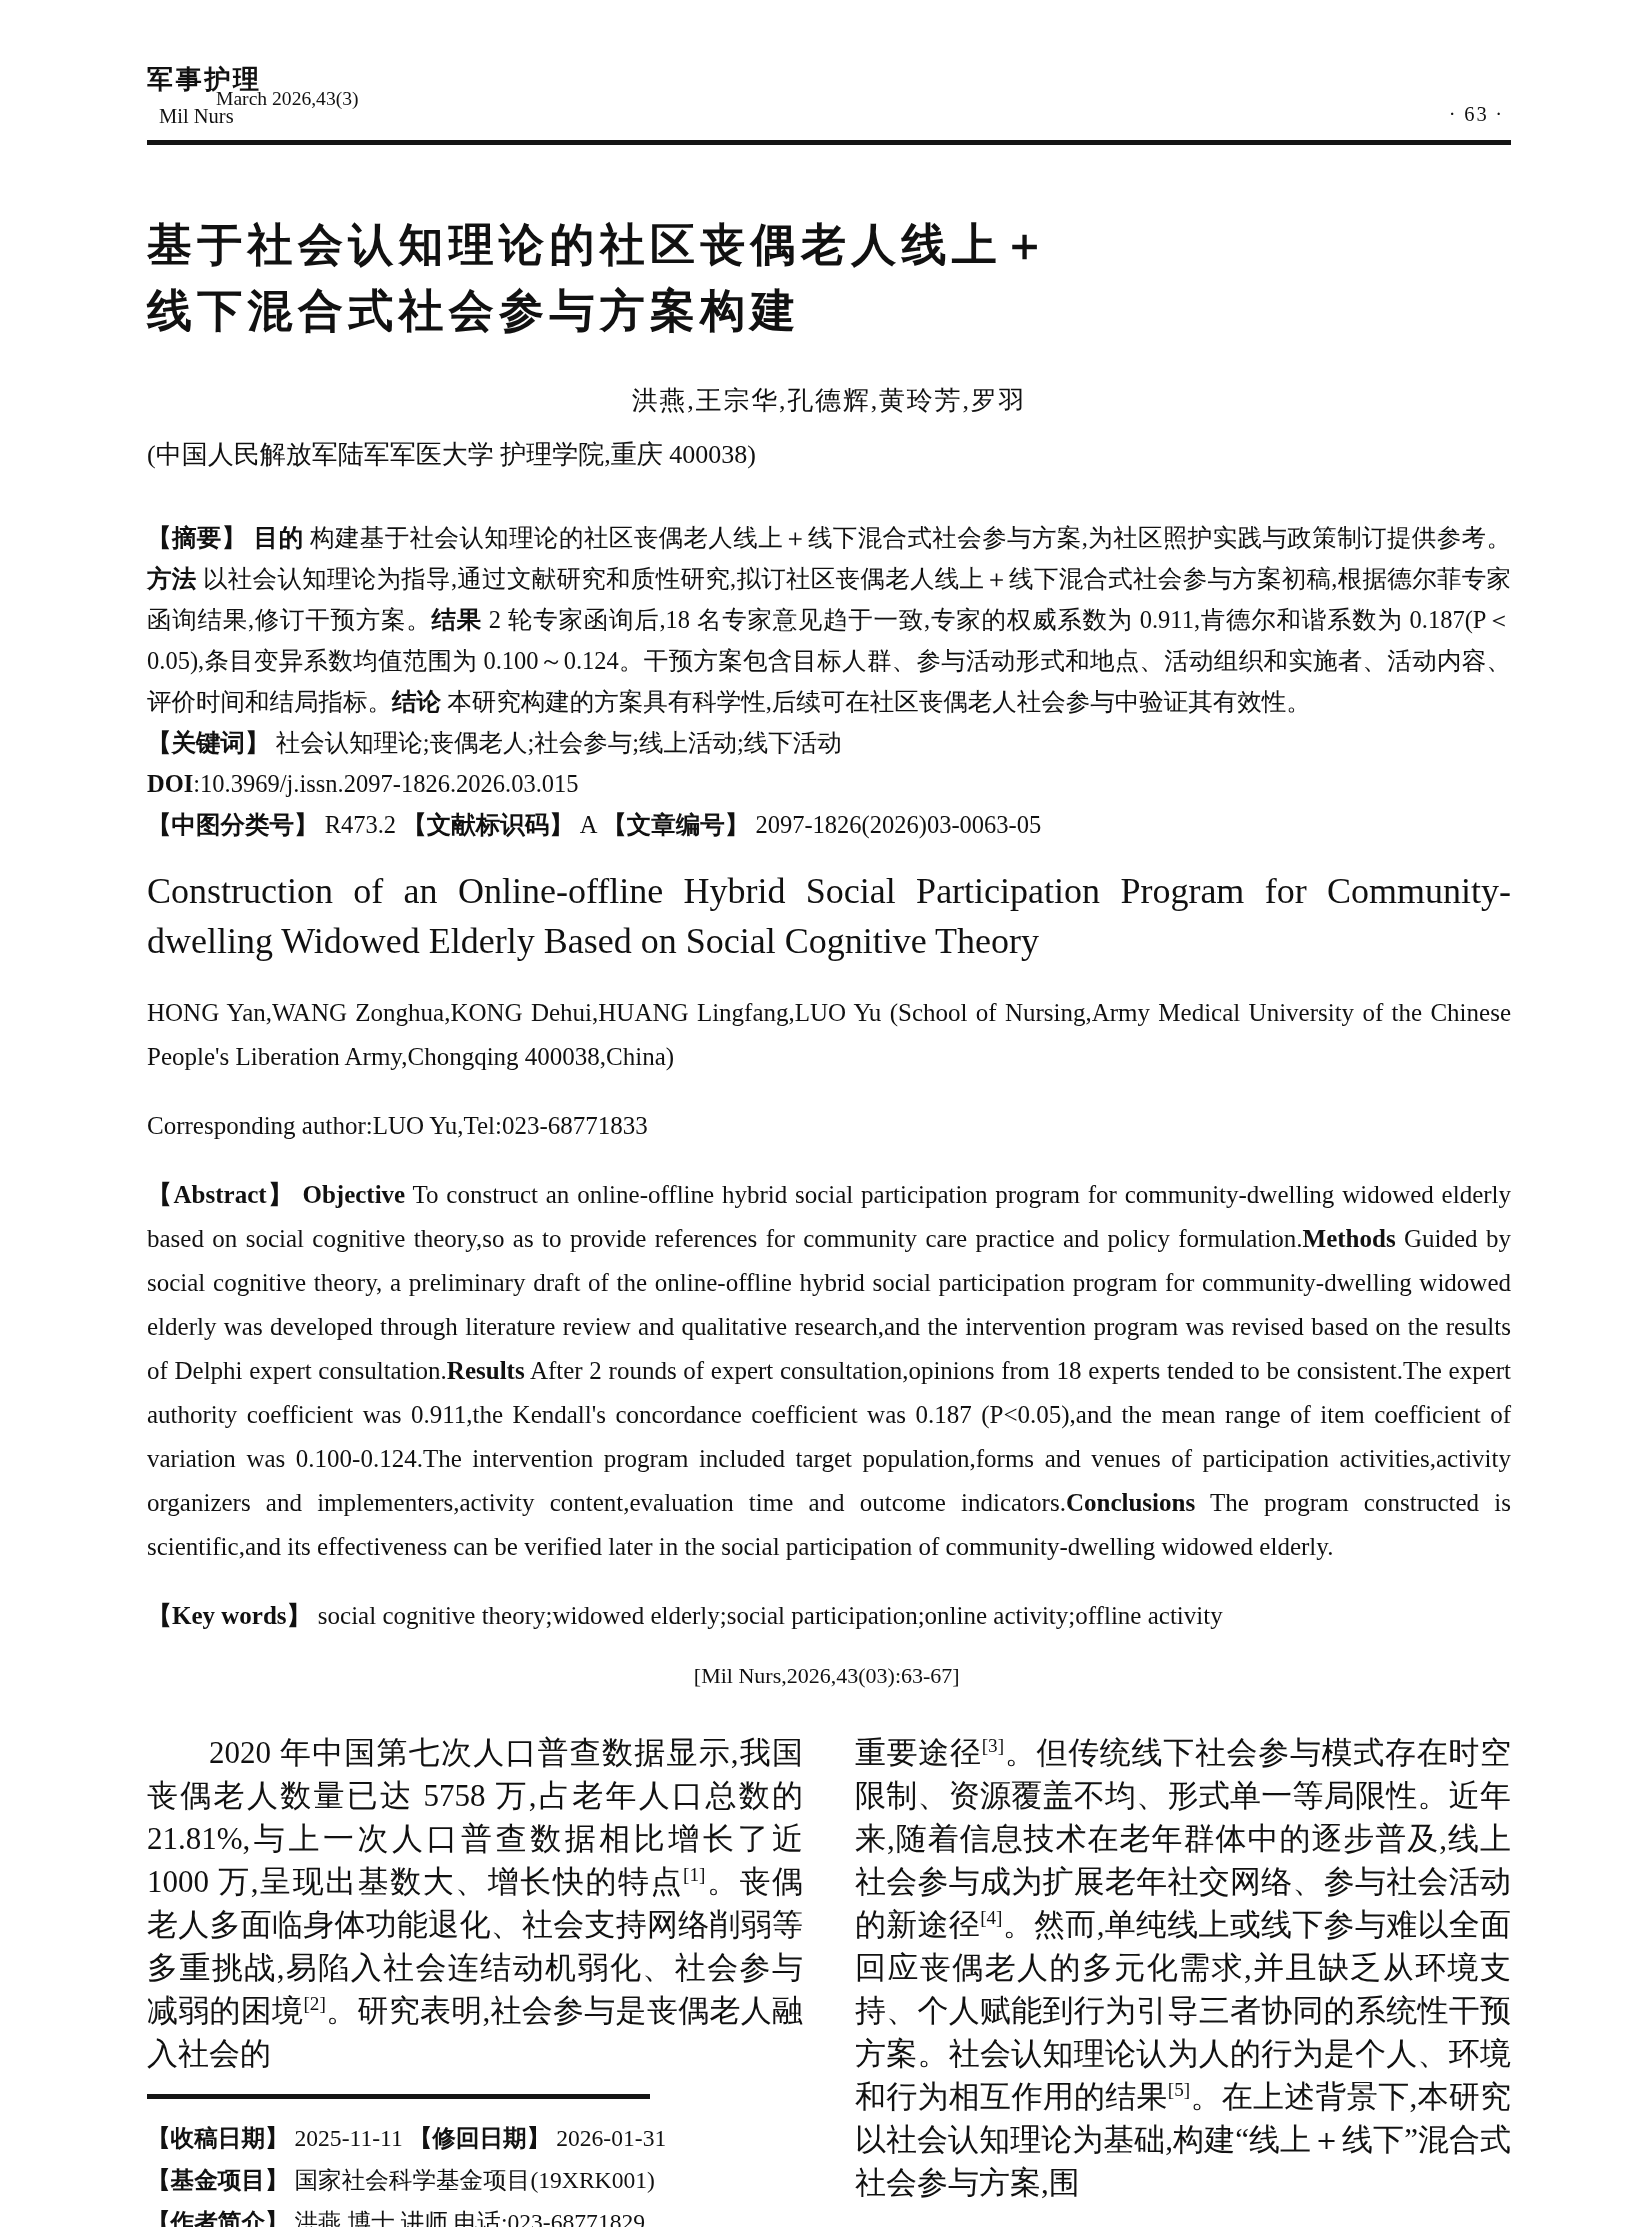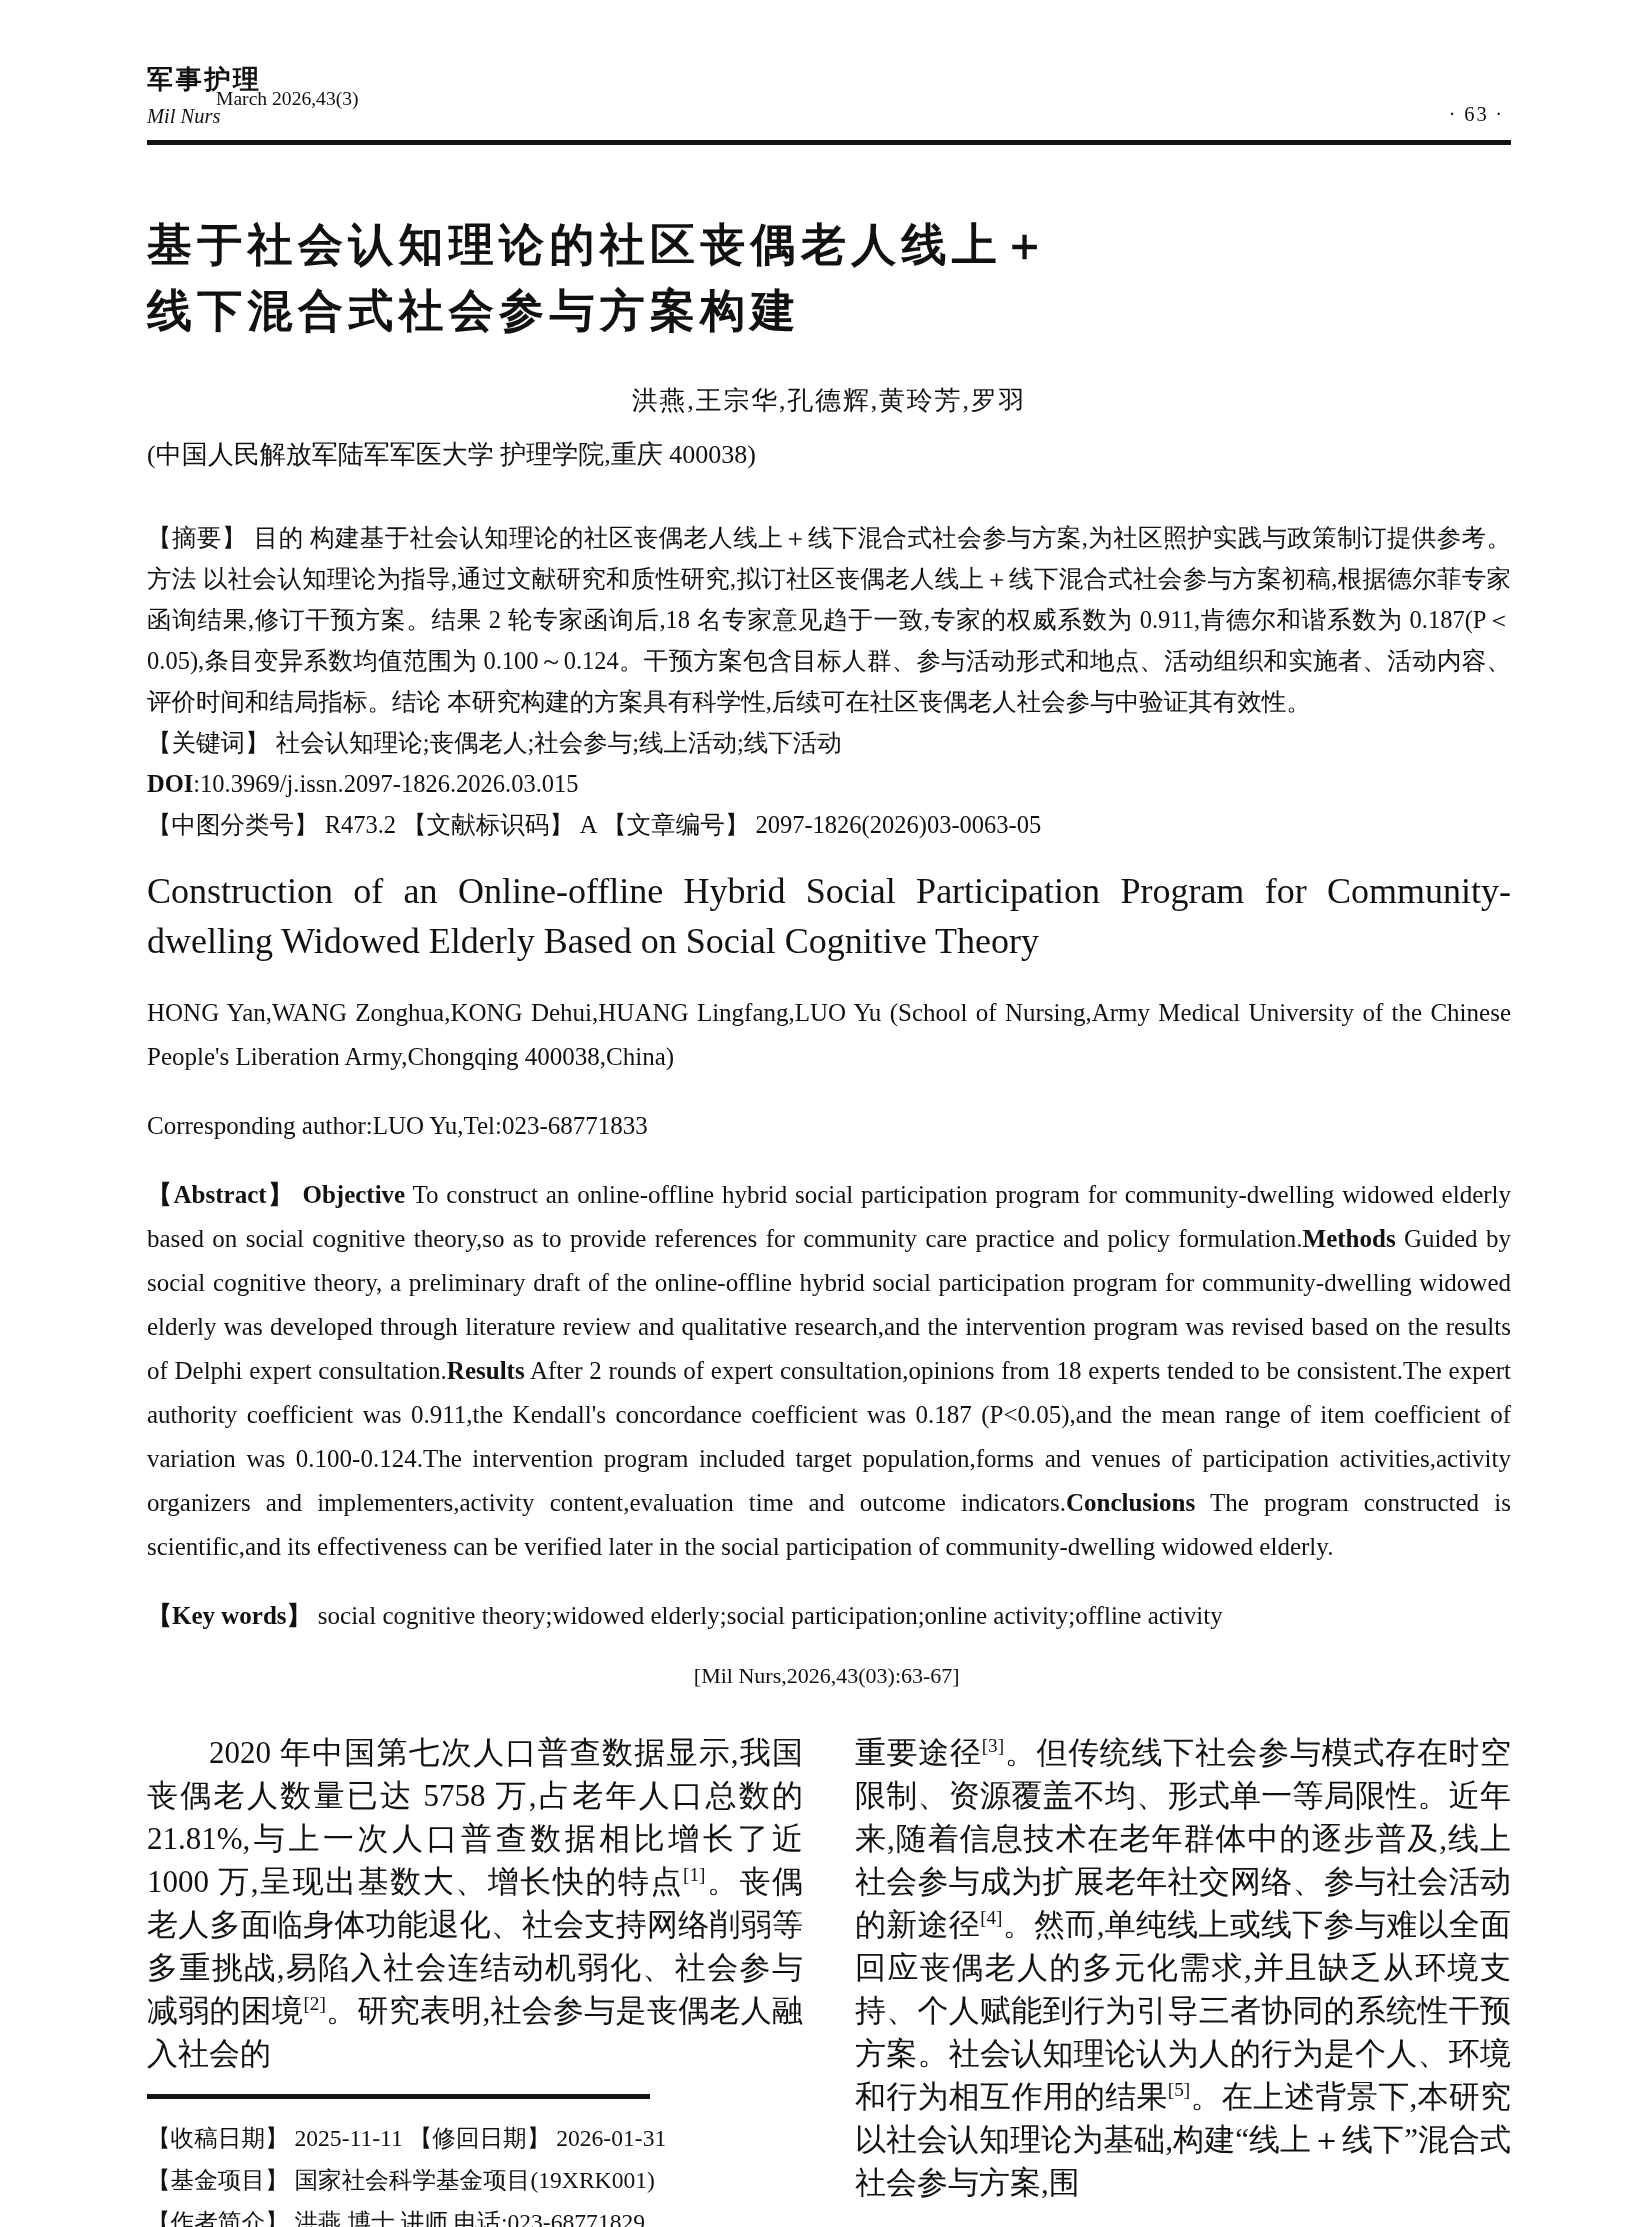--- a/index.html
+++ b/index.html
@@ -11,38 +11,38 @@
     overflow:hidden;
     box-sizing:border-box;
     padding:62px 139px 0 147px;
     font-family:"Liberation Serif","DejaVu Serif",serif;
     color:#111;
   }
   
   .jheader{position:relative;height:60px;}
   .jname-cn{position:absolute;left:0;top:0;font-size:26px;font-weight:bold;letter-spacing:2.7px;}
   .jissue{position:absolute;left:69px;top:26px;font-size:19.6px;}
-  .jname-en{position:absolute;left:0;top:43px;font-style:italic;font-size:20.5px;}
+  .jname-en{position:absolute;left:12px;top:43px;font-size:20.5px;}
   .jpage{position:absolute;right:7px;top:41px;font-size:20.5px;letter-spacing:1.8px;}
   .header-rule{margin-top:18px;height:0;border-top:4px solid #141414;border-bottom:0.9px solid #141414;}
   
   .atitle{
     margin-top:67px;
     font-family:"Liberation Sans","DejaVu Sans",sans-serif;
     font-weight:bold;
     font-size:45px;
     line-height:66px;
     letter-spacing:5.3px;
   }
   .authors{margin-top:39px;text-align:center;font-size:26px;letter-spacing:1.8px;}
   .affil{margin-top:18.7px;text-align:left;font-size:26px;}
   
   .absblock{margin-top:45px;font-size:24.5px;line-height:41px;text-align:justify;}
   .absblock p{margin:0;}
-  .hei{font-family:"Liberation Sans","DejaVu Sans",sans-serif;font-weight:normal;}
+  .hei{font-family:"Liberation Sans","DejaVu Sans",sans-serif;font-weight:bold;}
   sup{font-size:0.62em;line-height:0;}
   .doiline{margin-top:0;}
   
   .entitle{
     margin-top:21.4px;
     font-size:36px;
     line-height:50px;
     font-weight:normal;
     text-align:justify;
   }

